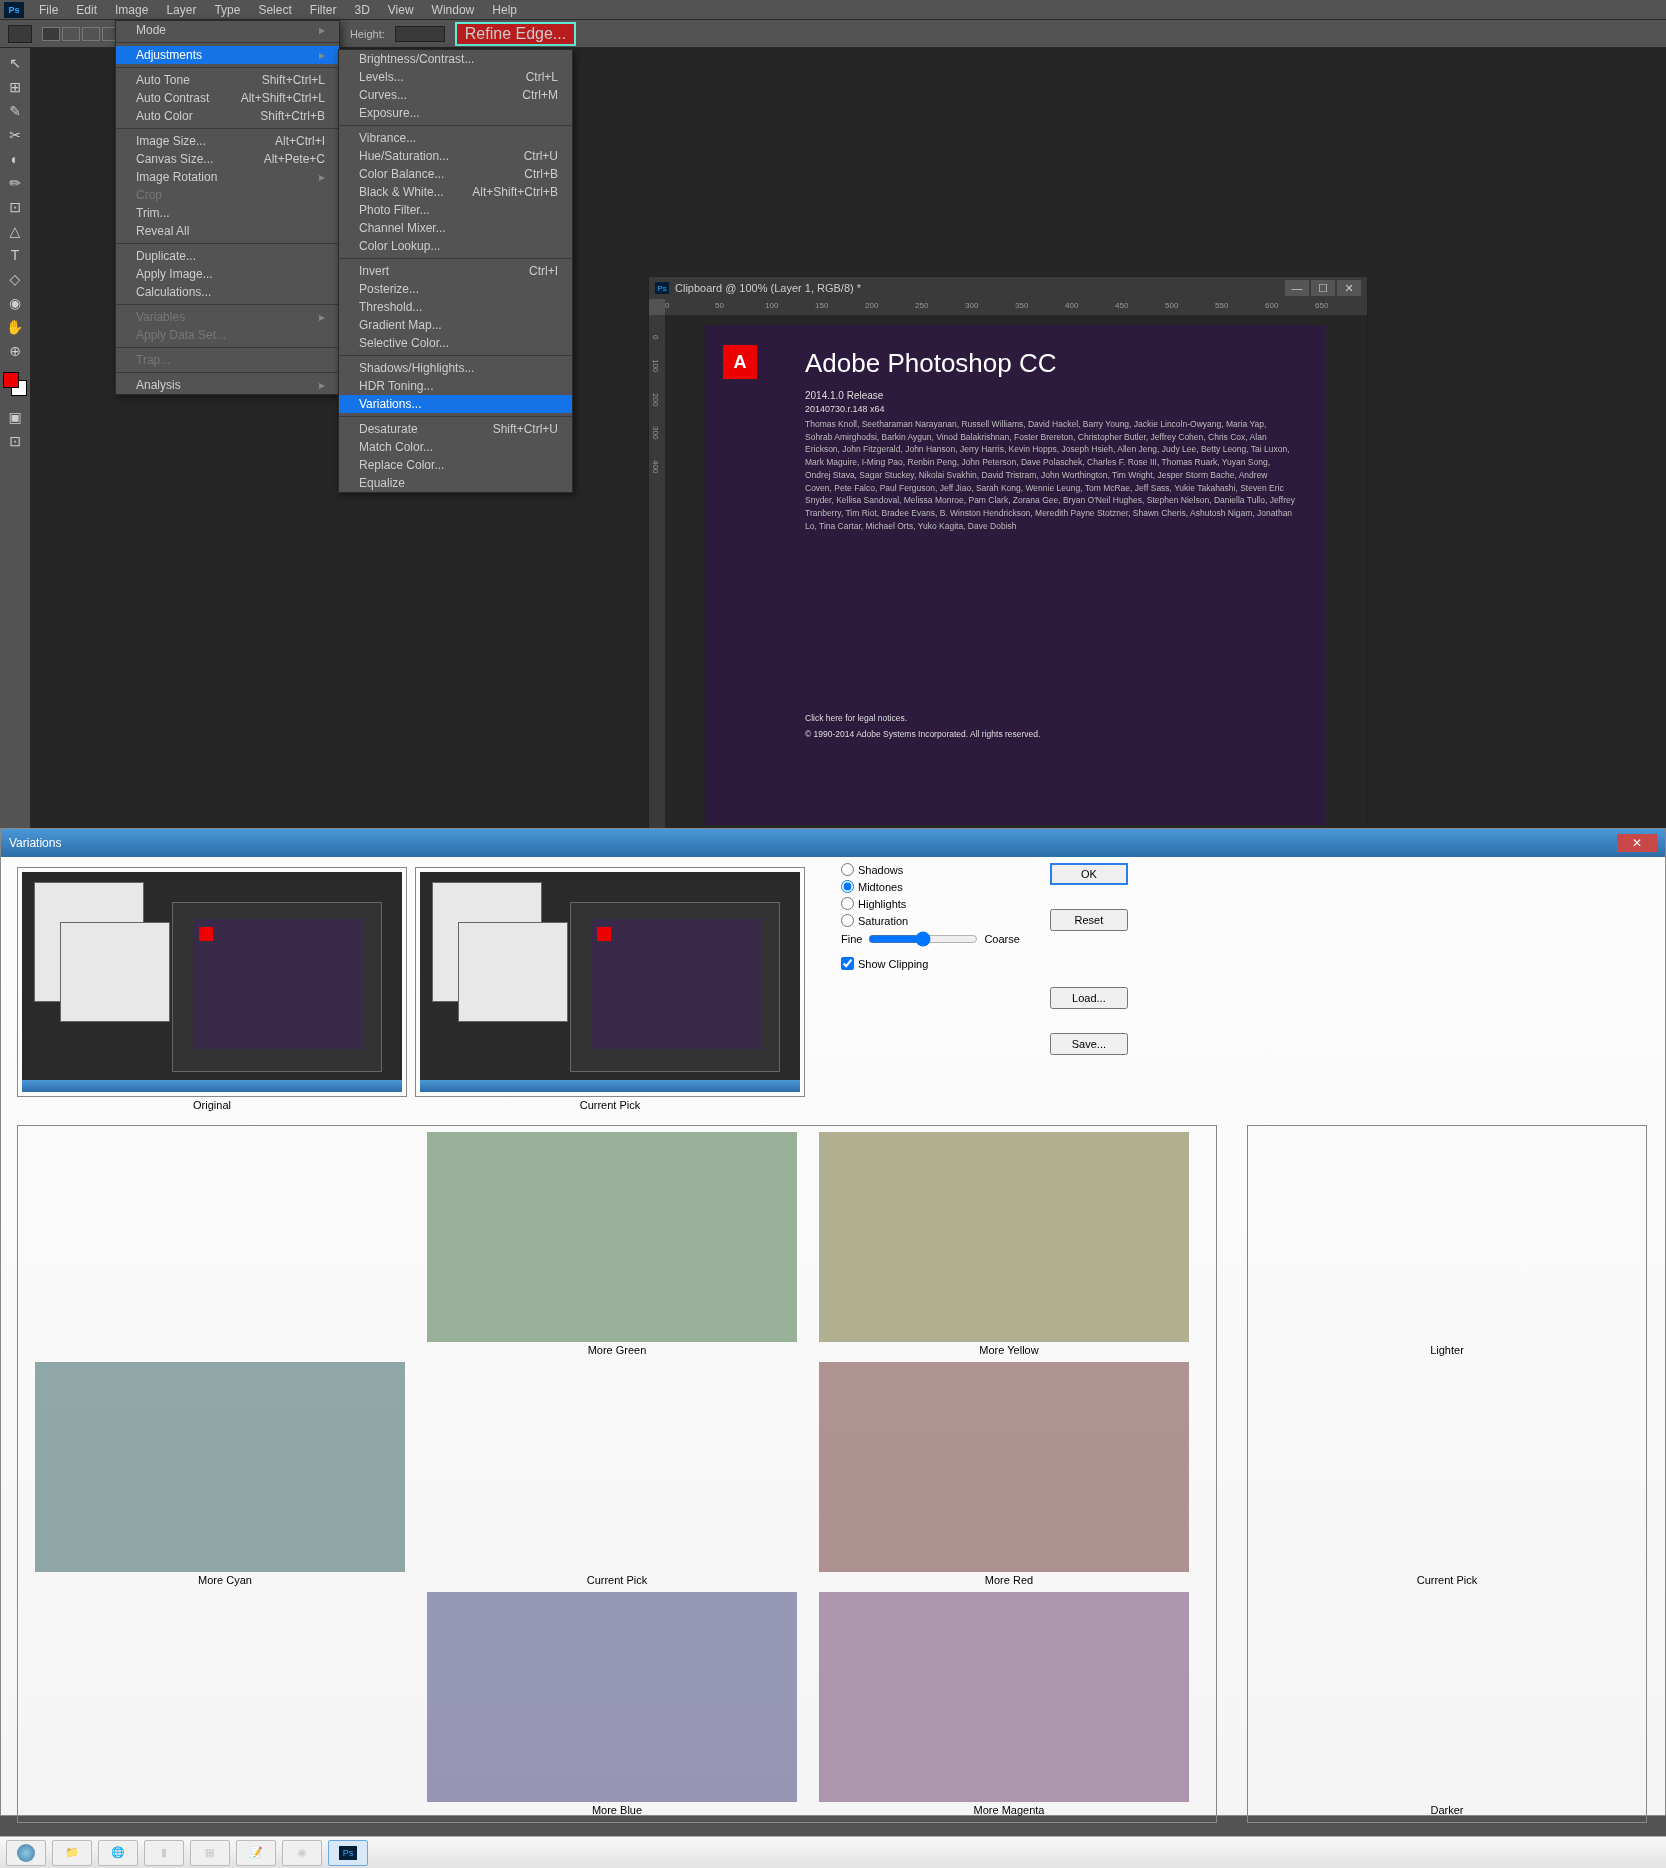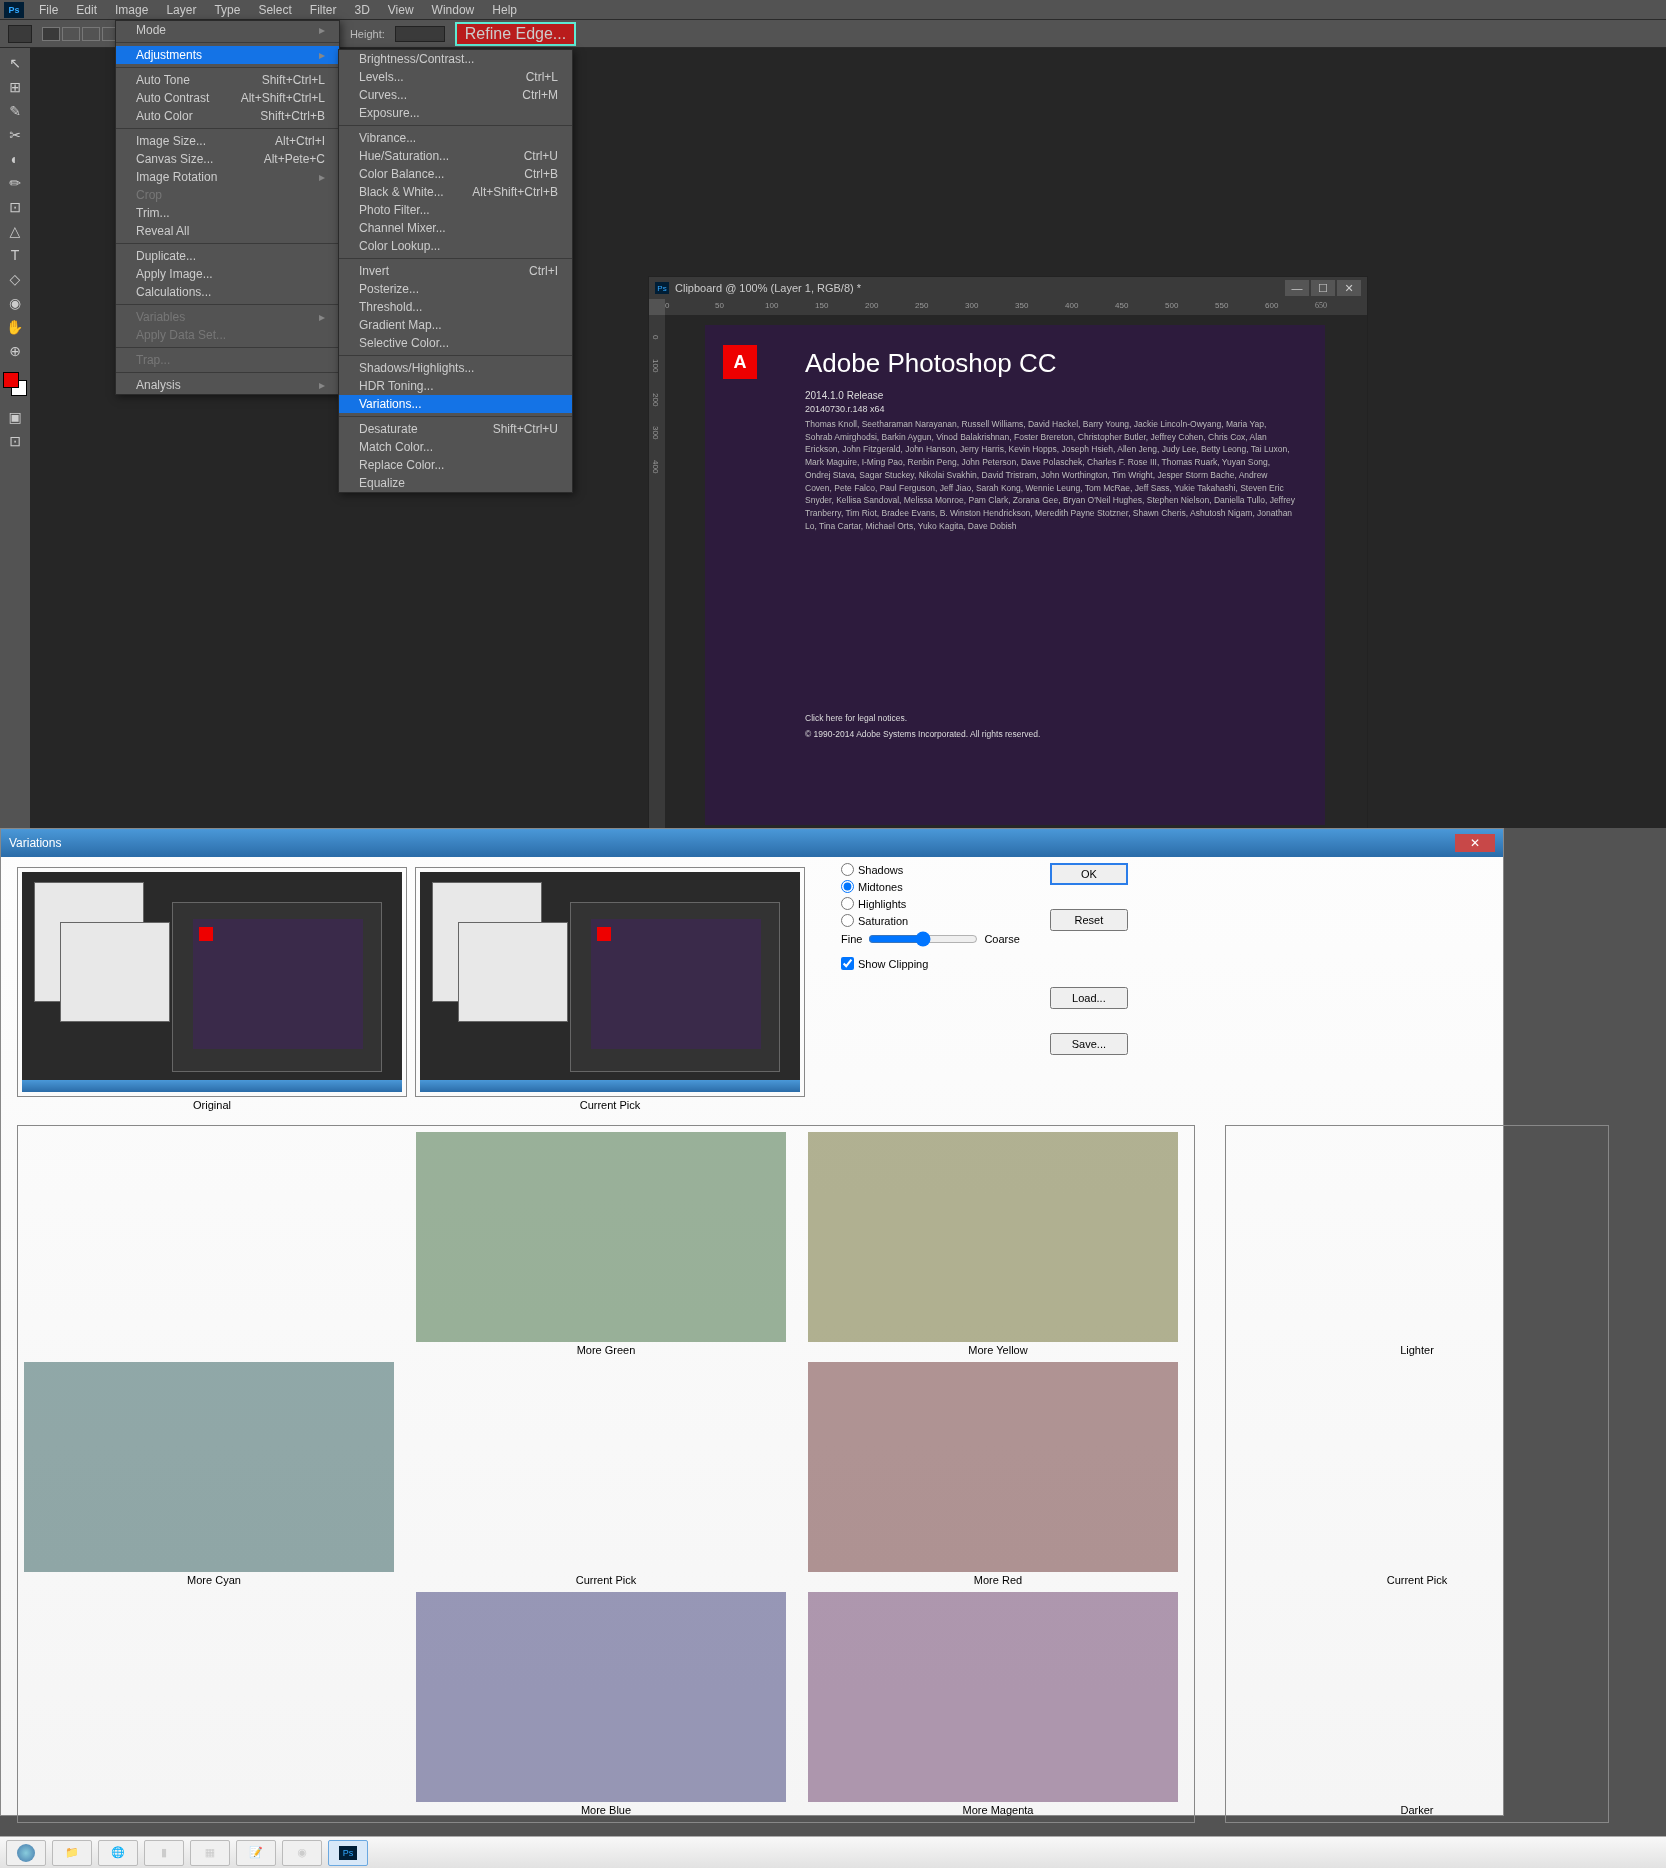--- a/index.html
+++ b/index.html
@@ -42,21 +42,21 @@
 .about-logo { width:34px; height:34px; background:#e00; color:#fff; font-size:18px; display:flex; align-items:center; justify-content:center; font-weight:bold; }
 .about-right { flex:1; background:#2d1b3d; color:#ddd; padding:20px 30px; font-size:10px; line-height:1.4; }
 .about-right h1 { font-size:26px; color:#fff; font-weight:300; margin-bottom:8px; }
 .about-right .rel { font-size:10px; }
 .about-right .build { font-size:9px; margin-bottom:2px; }
 .about-right .credits { font-size:8.5px; line-height:1.5; color:#bbb; }
 .about-right .legal { margin-top:180px; font-size:8.5px; }
 .about-right .copy { font-size:8.5px; margin-top:4px; }
 .doc-status { position:absolute; left:0; bottom:0; right:0; height:22px; background:#3a3a3a; display:flex; align-items:center; padding:0 8px; gap:16px; font-size:11px; color:#bbb; }
 
-.variations-window { position:absolute; left:0; top:828px; width:1504px; height:988px; background:linear-gradient(#fdfdfd,#f5f5f5); border:1px solid #888; }
+.variations-window { position:absolute; left:0; top:828px; width:1666px; height:988px; background:linear-gradient(#fdfdfd,#f5f5f5); border:1px solid #888; }
 .vtitle { height:28px; background:linear-gradient(#4a98d8,#2b6ca8); display:flex; align-items:center; padding:0 8px; color:#fff; font-size:12px; }
 .vtitle .close { margin-left:auto; width:40px; height:18px; background:#c84848; color:#fff; display:flex; align-items:center; justify-content:center; }
 .vcontent { padding:10px 16px; position:relative; height:calc(100% - 58px); }
 .top-row { display:flex; gap:8px; }
 .thumb-box { border:1px solid #888; padding:4px; display:inline-block; }
 .thumb { width:380px; height:220px; background:#333; position:relative; overflow:hidden; }
 .thumb .mini-desktop { position:absolute; inset:0; background:#2a2a2a; }
 .thumb .mini-win { position:absolute; background:#e8e8e8; border:1px solid #666; }
 .thumb .mini-w1 { left:12px; top:10px; width:110px; height:120px; }
 .thumb .mini-w2 { left:38px; top:50px; width:110px; height:100px; }
@@ -170,21 +170,21 @@
           <span style="left: 150px;">150</span>
           <span style="left: 200px;">200</span>
           <span style="left: 250px;">250</span>
           <span style="left: 300px;">300</span>
           <span style="left: 350px;">350</span>
           <span style="left: 400px;">400</span>
           <span style="left: 450px;">450</span>
           <span style="left: 500px;">500</span>
           <span style="left: 550px;">550</span>
           <span style="left: 600px;">600</span>
-          <span style="left: 650px; font-family: Liberation Serif, serif;">650</span>
+          <span style="left: 650px;">650</span>
         </div>
       <div class="ruler-v">
           <span>0</span>
           <span>100</span>
           <span>200</span>
           <span>300</span>
           <span>400</span>
         </div>
       <div class="canvas-area">
         <div class="about-card">

